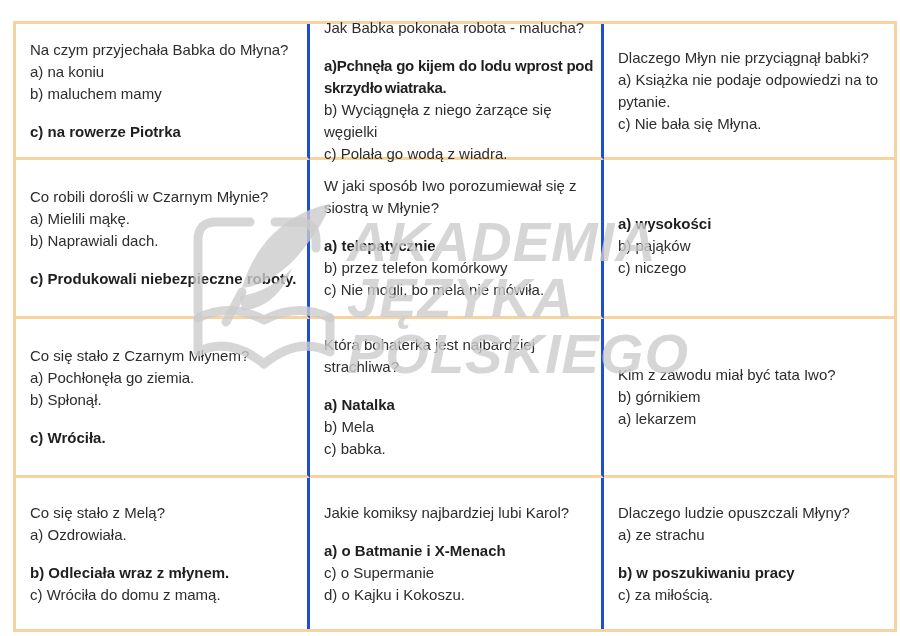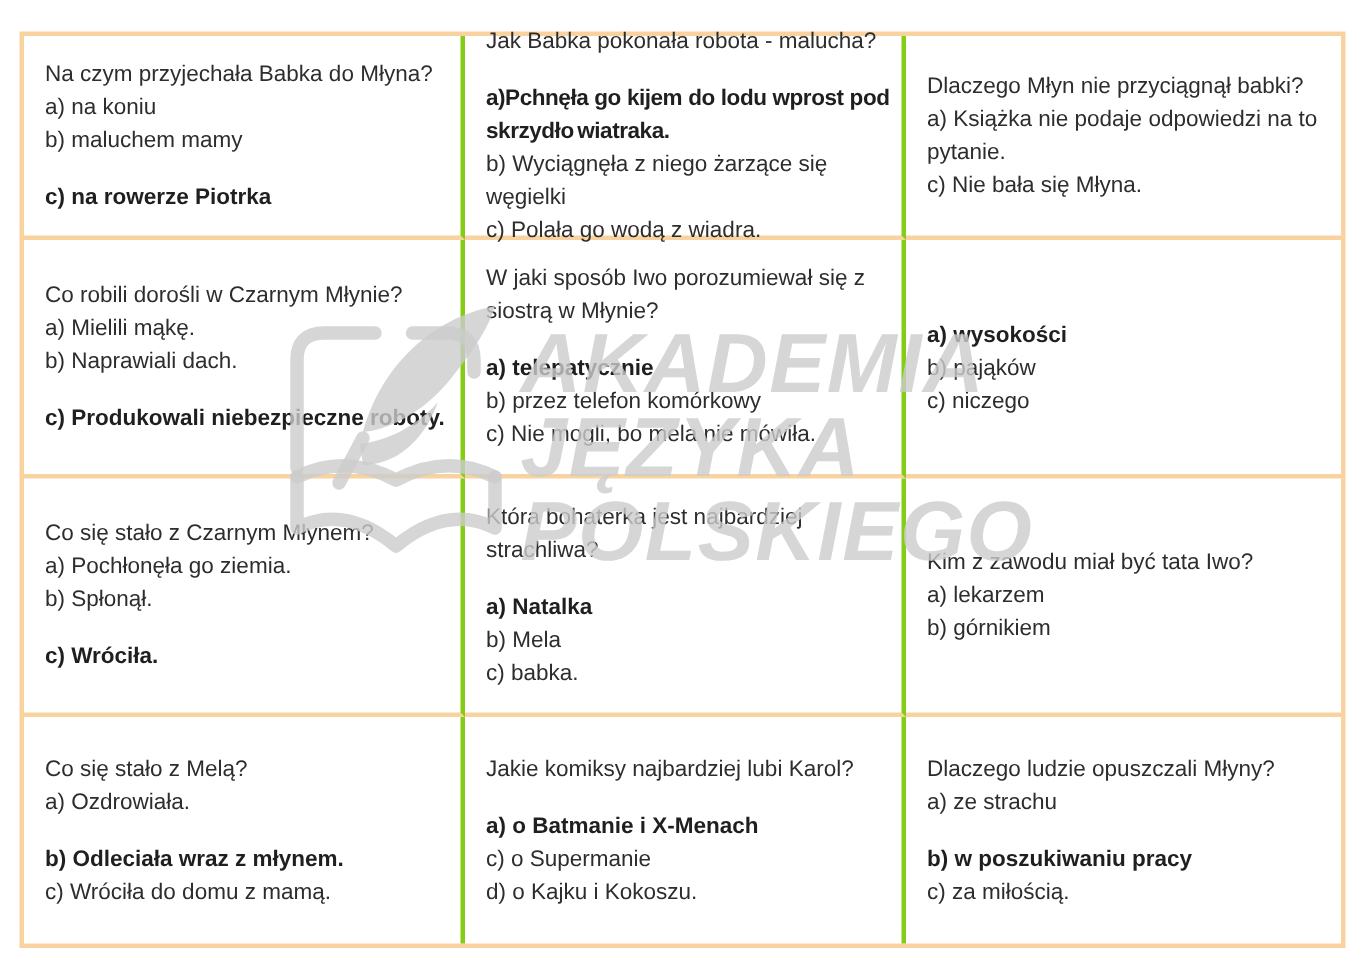--- a/index.html
+++ b/index.html
@@ -20,21 +20,21 @@
     grid-template-columns:294px 294px 1fr;
     grid-template-rows:136px 159px 159px 1fr;
     background:#ffffff;
   }
   .cell{
     box-sizing:border-box;
     display:flex;flex-direction:column;justify-content:center;
     padding:6px 8px 6px 14px;
     font-size:15px;line-height:22px;
   }
-  .cell.br{border-right:3px solid #84cc16;}
+  .cell.br{border-right:3px solid #1d4ed8;}
   .cell.bb{border-bottom:3px solid #f8d3a0;}
   .q,.opt{margin:0;}
   .opt.bold{font-weight:700;color:#1f1f1f;margin-top:16px;}
   .opt.justify{text-align:justify;}
   .opt.tight{letter-spacing:-0.3px;word-spacing:-1.5px;}
   
   .watermark{
     position:absolute;left:0;top:0;width:716px;height:636px;
     pointer-events:none;
     font-style:italic;
@@ -105,22 +105,22 @@
 
     <div class="cell br bb">
       <div class="q">Która bohaterka jest najbardziej strachliwa?</div>
       <div class="opt bold">a) Natalka</div>
       <div class="opt">b) Mela</div>
       <div class="opt">c) babka.</div>
     </div>
 
     <div class="cell bb">
       <div class="q">Kim z zawodu miał być tata Iwo?</div>
+      <div class="opt">b) górnikiem</div>
       <div class="opt">a) lekarzem</div>
-      <div class="opt">b) górnikiem</div>
     </div>
 
     <div class="cell br">
       <div class="q">Co się stało z Melą?</div>
       <div class="opt">a) Ozdrowiała.</div>
       <div class="opt bold">b) Odleciała wraz z młynem.</div>
       <div class="opt">c) Wróciła do domu z mamą.</div>
     </div>
 
     <div class="cell br">

